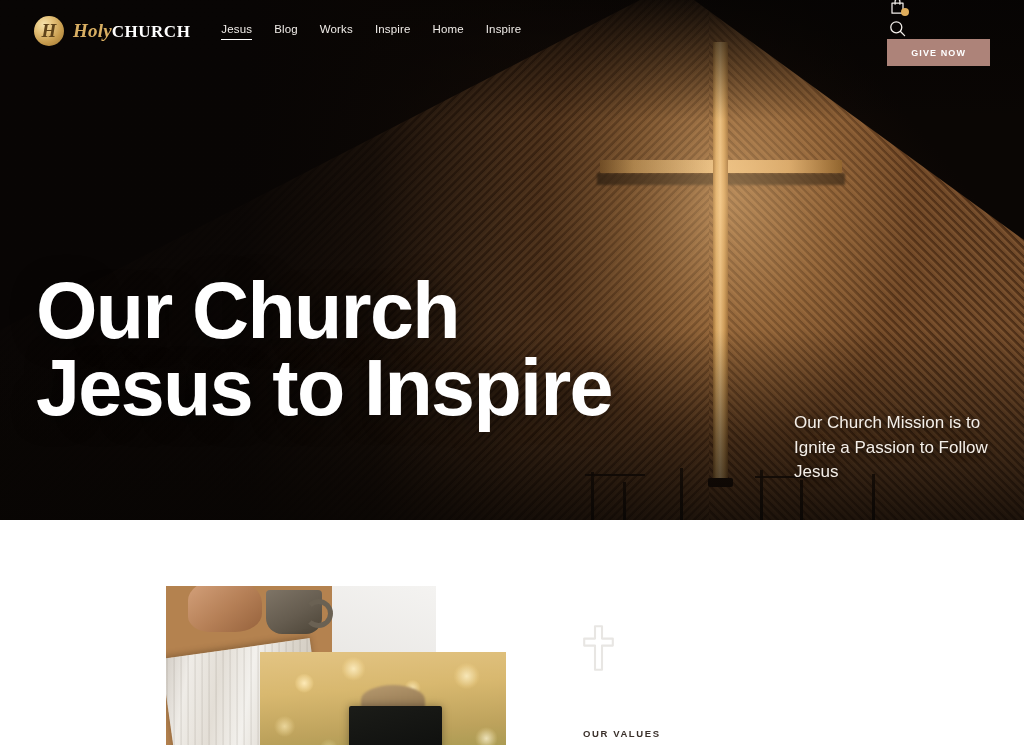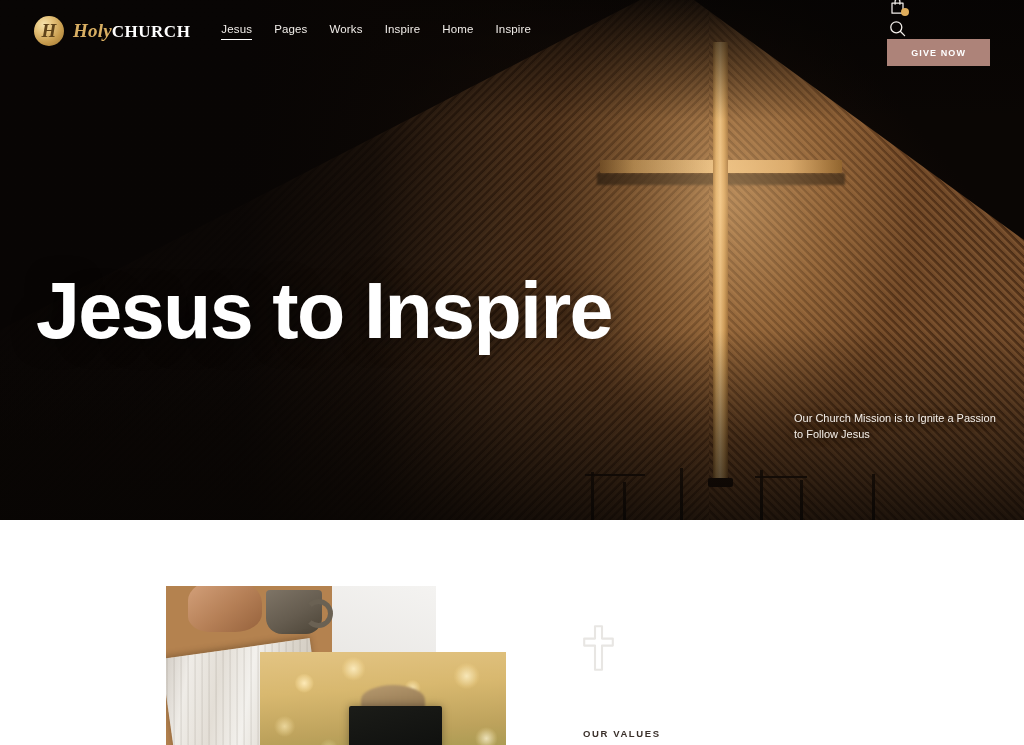--- a/index.html
+++ b/index.html
@@ -225,21 +225,21 @@
     white-space: nowrap;
   }
   .hero-title .l2 { display: block; }
 
   .hero-sub {
     position: absolute;
     left: 794px; top: 411px;
     width: 210px;
     z-index: 30;
     color: #f4efe9;
-    font-size: 11px;
+    font-size: 17px;
     line-height: 1.45;
     text-shadow: 0 1px 8px rgba(0,0,0,0.75);
   }
 
   
   .values {
     position: absolute; left: 0; top: 520px;
     width: 1024px; height: 225px;
     background: #ffffff;
     overflow: hidden;
@@ -393,21 +393,21 @@
   <header class="header">
     <a class="brand">
       <span class="brand-mark">H</span>
       <span class="brand-text">
         <span class="brand-holy">Holy</span><span class="brand-church">CHURCH</span>
       </span>
     </a>
 
     <nav class="nav">
       <span class="nav-item active">Jesus</span>
-      <span class="nav-item">Pages</span>
+      <span class="nav-item">Blog</span>
       <span class="nav-item">Works</span>
       <span class="nav-item">Inspire</span>
       <span class="nav-item">Home</span>
       <span class="nav-item">Inspire</span>
     </nav>
 
     <div class="header-right">
       <span class="icon-btn">
         <svg width="15" height="17" viewBox="0 0 15 17" fill="none" aria-hidden="true">
           <path d="M2 5h11v10.2H2z" stroke="#f2eeea" stroke-width="1.25" stroke-linejoin="round"></path>
@@ -421,20 +421,21 @@
           <circle cx="7.3" cy="7.3" r="5.5" stroke="#f2eeea" stroke-width="1.3"></circle>
           <path d="M11.5 11.5 15.6 15.6" stroke="#f2eeea" stroke-width="1.3" stroke-linecap="round"></path>
         </svg>
       </span>
 
       <button class="give-btn">GIVE NOW</button>
     </div>
   </header>
 
   <h1 class="hero-title">
+    <span class="l1">Our Church</span>
     <span class="l2">Jesus to Inspire</span>
   </h1>
 
   <p class="hero-sub">Our Church Mission is to Ignite a Passion to Follow Jesus</p>
 </section>
 
 <section class="values">
 
   <div class="photo-a">
     <div class="photo-a-inner"></div>

